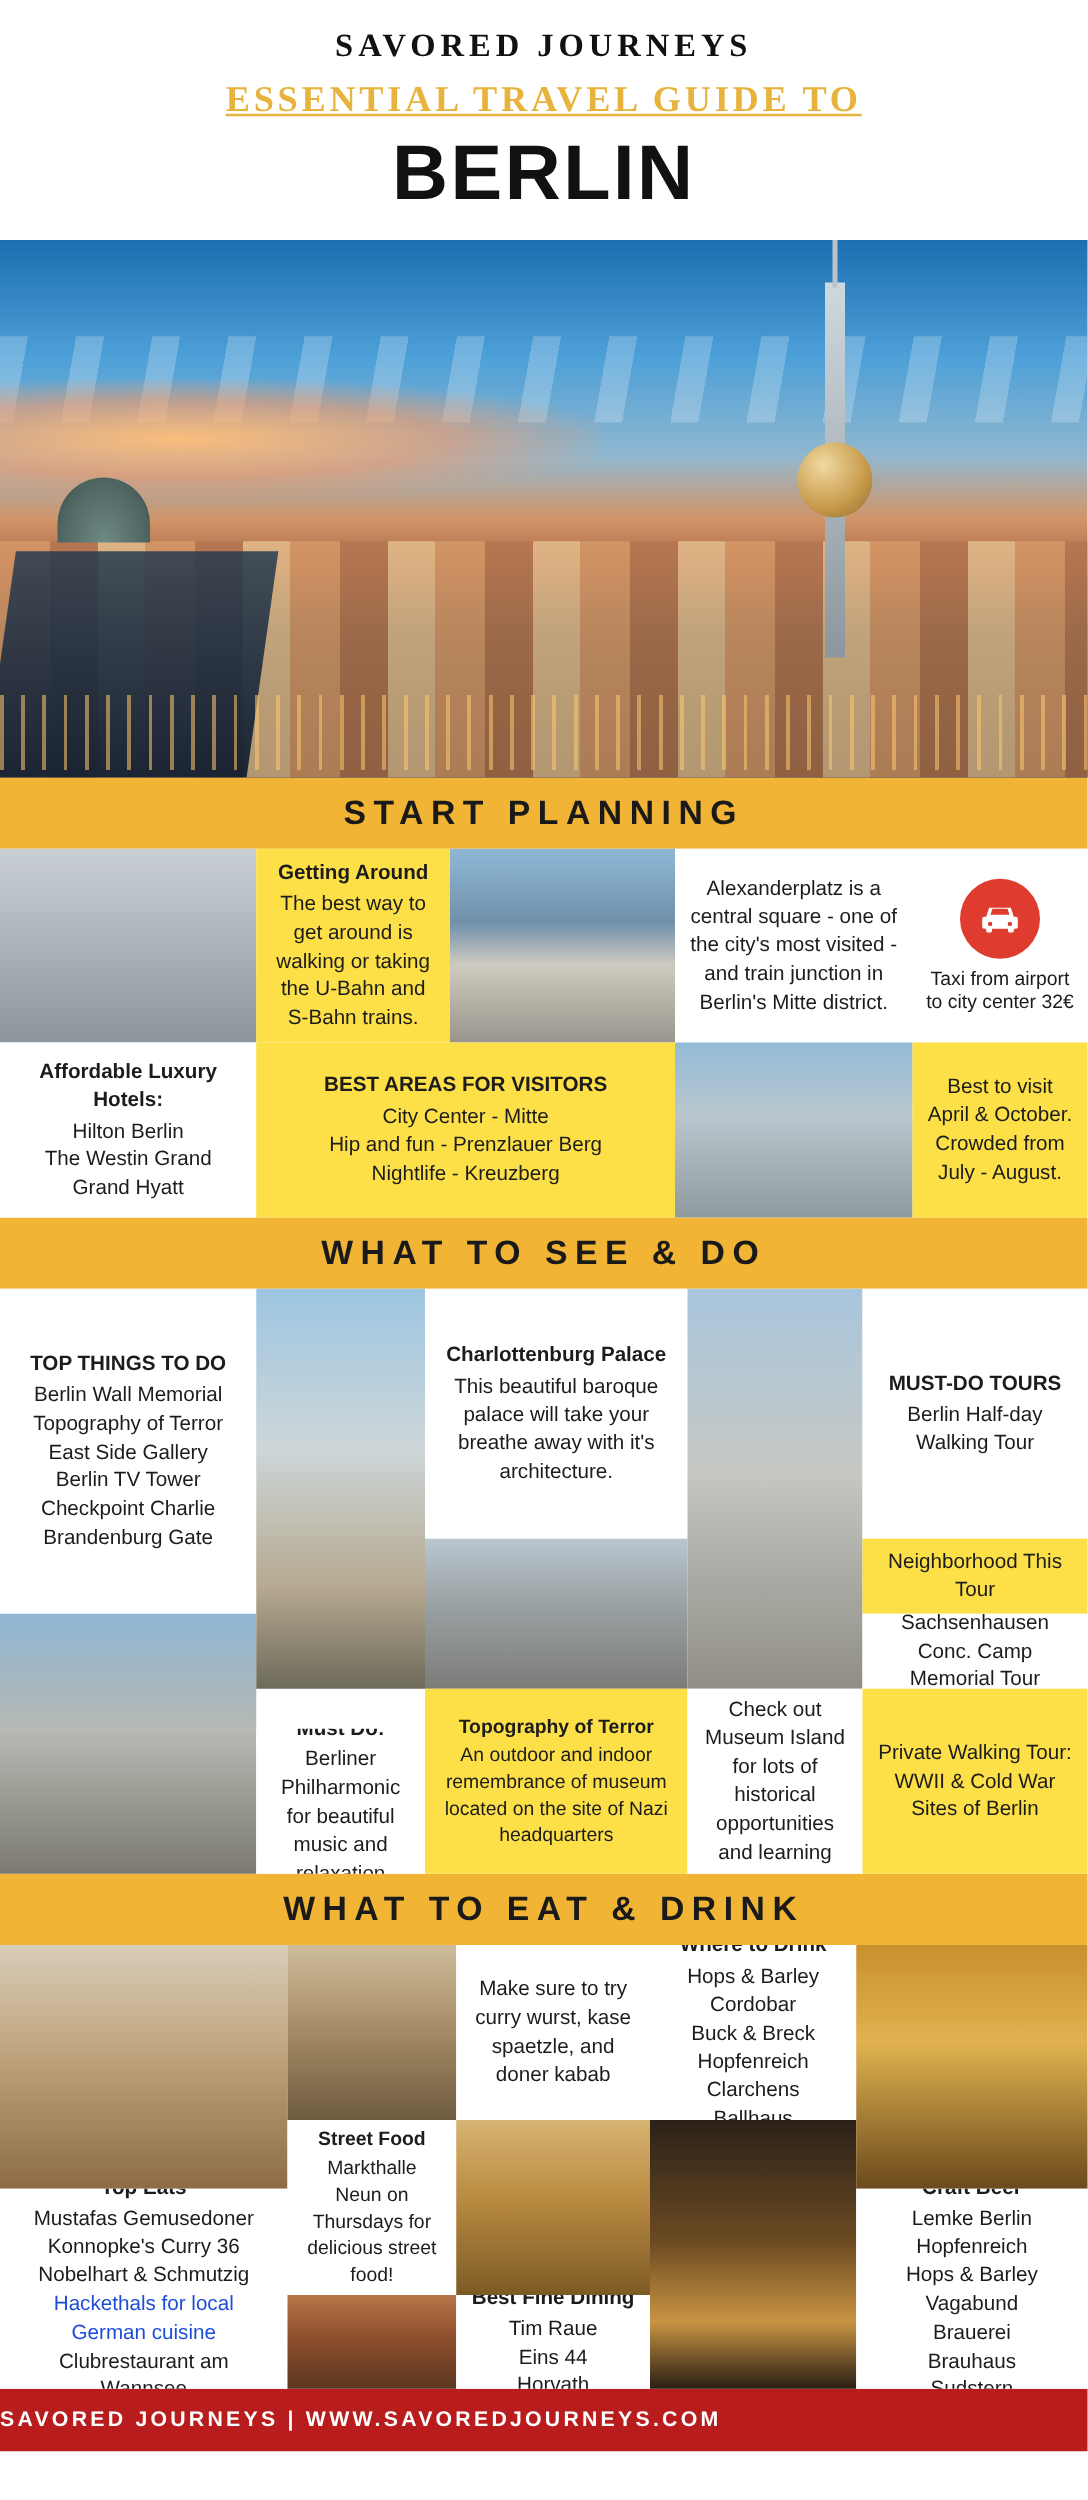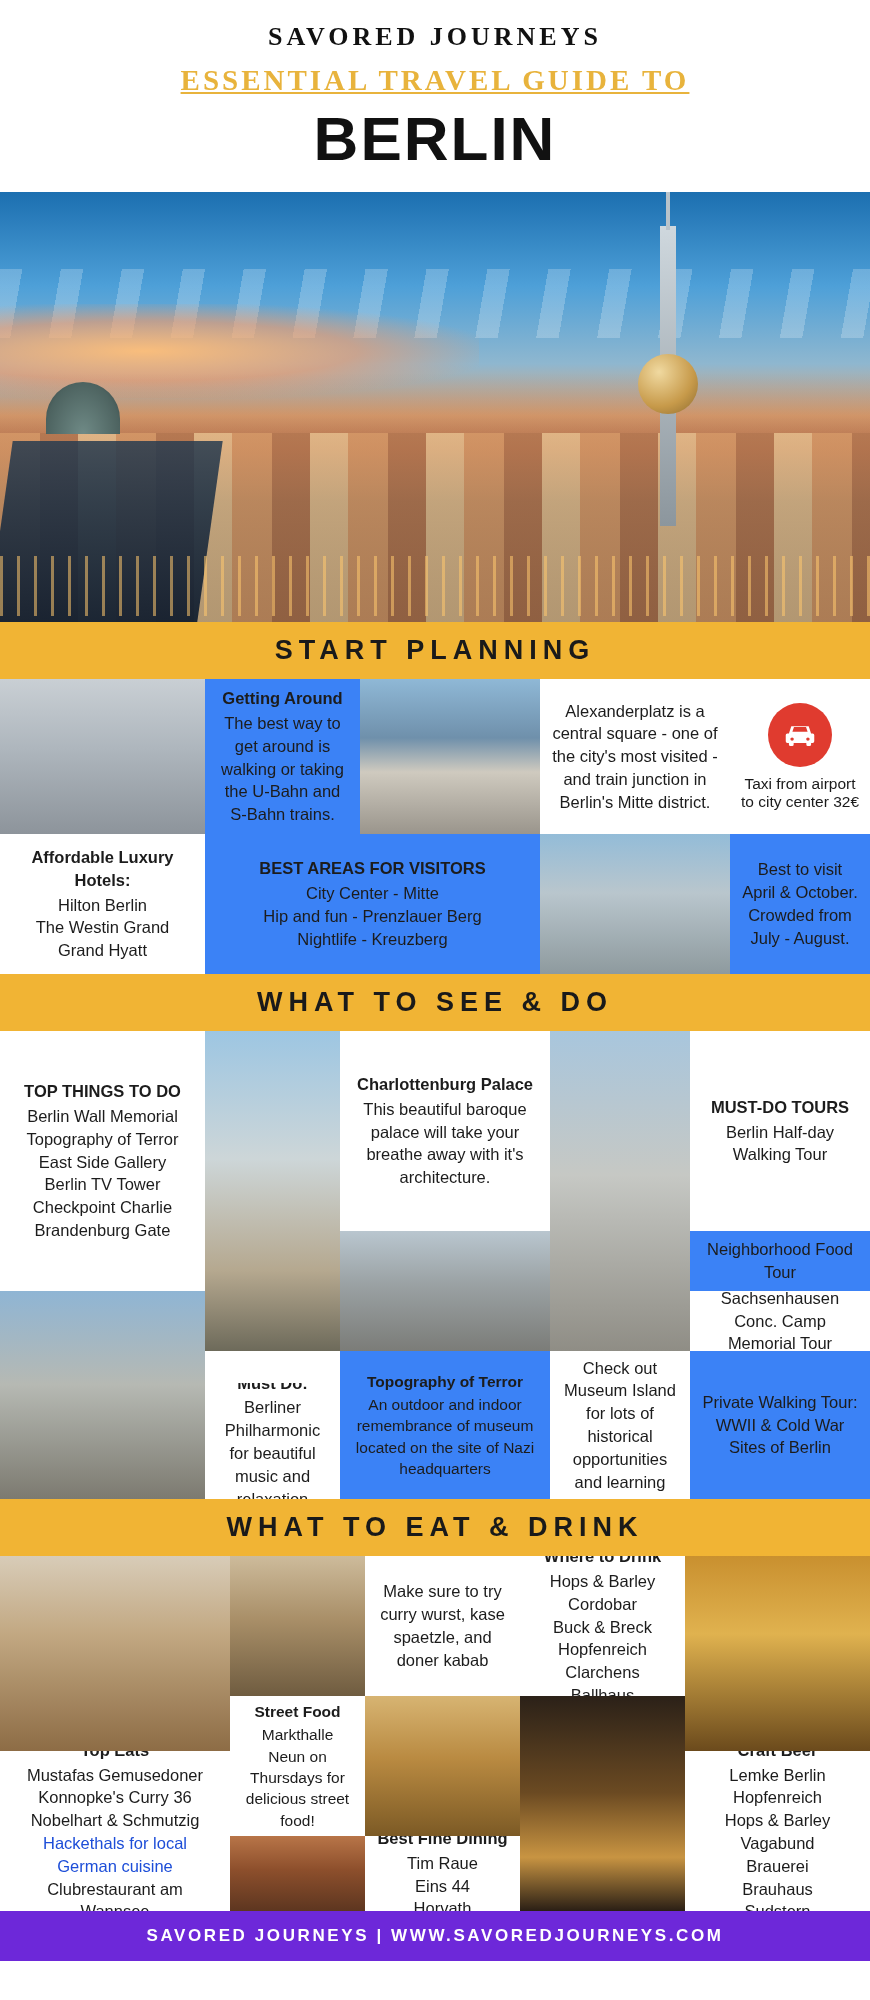--- a/index.html
+++ b/index.html
@@ -100,21 +100,21 @@
     font-weight: bold;
     letter-spacing: 6px;
     color: #1a1a1a;
     font-family: "Liberation Sans", sans-serif;
   }
 
   
   .grid { display: grid; width: 870px; }
   .cell { position: relative; overflow: hidden; }
   .txt {
-    background: #3b82f6;
+    background: #fde047;
     padding: 10px 12px;
     text-align: center;
     font-size: 16.5px;
     line-height: 1.38;
     color: #1c1c1c;
     display: flex;
     flex-direction: column;
     justify-content: center;
   }
   .txt.white { background: #ffffff; }
@@ -144,23 +144,23 @@
     width: 64px; height: 64px; border-radius: 50%;
     background: #e03b2f; display:flex; align-items:center; justify-content:center;
     margin-bottom: 8px;
   }
   .taxi-circle svg { width: 38px; height: 38px; fill: #fff; }
 
   .accent-gold { color: #1d4ed8; }
 
   
   .footer {
-    background: #6d28d9;
+    background: #b91c1c;
     color: #ffffff;
-    text-align: center;
+    text-align: left;
     padding: 15px 0;
     font-size: 17px;
     font-weight: bold;
     letter-spacing: 2.6px;
   }
 </style>
 </head>
 <body>
 
 <div class="page">
@@ -264,21 +264,21 @@
     </div>
 
     <div class="cell photo ph-bode" style="grid-column:4; grid-row:1 / span 3;"></div>
 
     <div class="cell txt white" style="grid-column:4; grid-row:4 / span 2;">Check out Museum Island for lots of historical opportunities and learning</div>
 
     <div class="cell txt white" style="grid-column:5; grid-row:1;">
       <span class="hd">MUST-DO TOURS</span>
       <span>Berlin Half-day Walking Tour</span>
     </div>
-    <div class="cell txt" style="grid-column:5; grid-row:2;">Neighborhood Food Tour</div>
+    <div class="cell txt" style="grid-column:5; grid-row:2;">Neighborhood This Tour</div>
     <div class="cell txt white" style="grid-column:5; grid-row:3;">Sachsenhausen Conc. Camp Memorial Tour</div>
     <div class="cell txt" style="grid-column:5; grid-row:4 / span 2;">Private Walking Tour: WWII &amp; Cold War Sites of Berlin</div>
   </div>
 
   <div class="banner">WHAT TO EAT &amp; DRINK</div>
 
   <div class="grid" style="grid-template-columns: 230px 135px 155px 165px 185px; grid-template-rows: 140px 55px 85px 75px;">
 
     <div class="cell photo ph-doner" style="grid-column:1; grid-row:1 / span 2;"></div>
 

